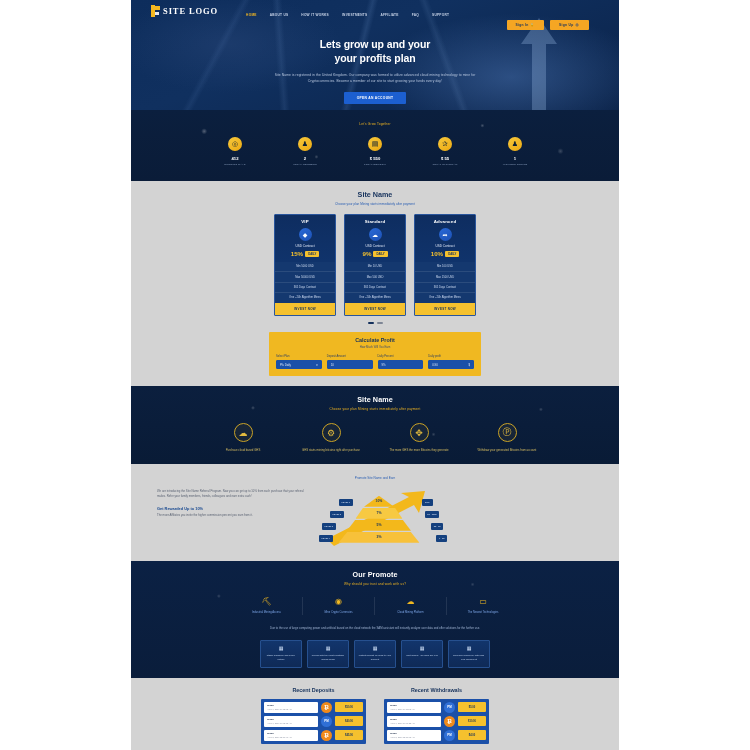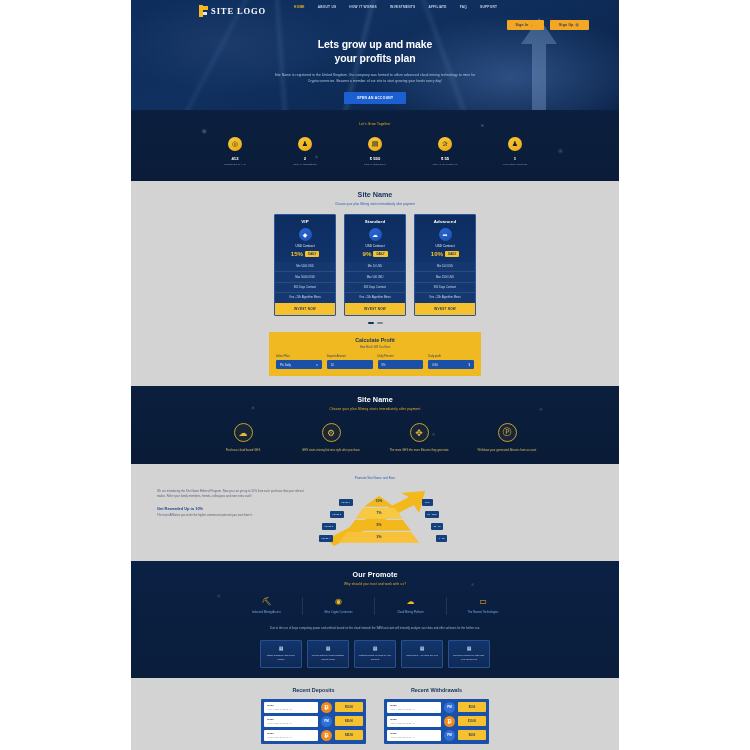--- a/index.html
+++ b/index.html
@@ -32,21 +32,21 @@
       linear-gradient(86deg, transparent 30%, rgba(120,160,215,.12) 31%, transparent 32%),
       linear-gradient(70deg, transparent 62%, rgba(140,180,230,.10) 63%, transparent 64%),
       linear-gradient(118deg, transparent 20%, rgba(110,150,210,.10) 21%, transparent 22%);
   }
   .hero-arrow {
     position:absolute; right:58px; top:18px; width:44px; height:92px;
     opacity:.30;
   }
   .navbar {
     position: relative; z-index: 3;
-    display:flex; align-items:flex-start; padding: 5px 20px 0 20px; margin-left: 48px;
+    display:flex; align-items:flex-end; padding: 5px 20px 0 20px;
   }
   .logo { display:flex; align-items:center; gap:3px; }
   .logo-mark {
     width:9px; height:12px; position:relative;
   }
   .logo-mark i {
     position:absolute; display:block; background:#f5b820;
   }
   .logo-mark i:nth-child(1){ left:0; top:0; width:4px; height:12px; }
   .logo-mark i:nth-child(2){ left:4px; top:0.5px; width:5px; height:4px; }
@@ -295,21 +295,21 @@
         <span>🔒</span>
       </button>
       <button class="btn-auth">
         <span>Sign Up</span>
         <span>➕</span>
       </button>
     </div>
 
     <div class="hero-body">
       <h1 class="hero-title">
-        <span>Lets grow up and make</span><br>
+        <span>Lets grow up and your</span><br>
         <span>your profits plan</span>
       </h1>
       <p class="hero-sub">Site Name is registered in the United Kingdom. Our company was formed to utilize advanced cloud mining technology to mine for Cryptocurrencies. Become a member of our site to start growing your funds every day!</p>
       <button class="hero-cta">OPEN AN ACCOUNT</button>
     </div>
   </section>
 
   <section class="stats">
     <div class="sec-sub-gold">Let's Grow Together</div>
     <div class="stat-row">

